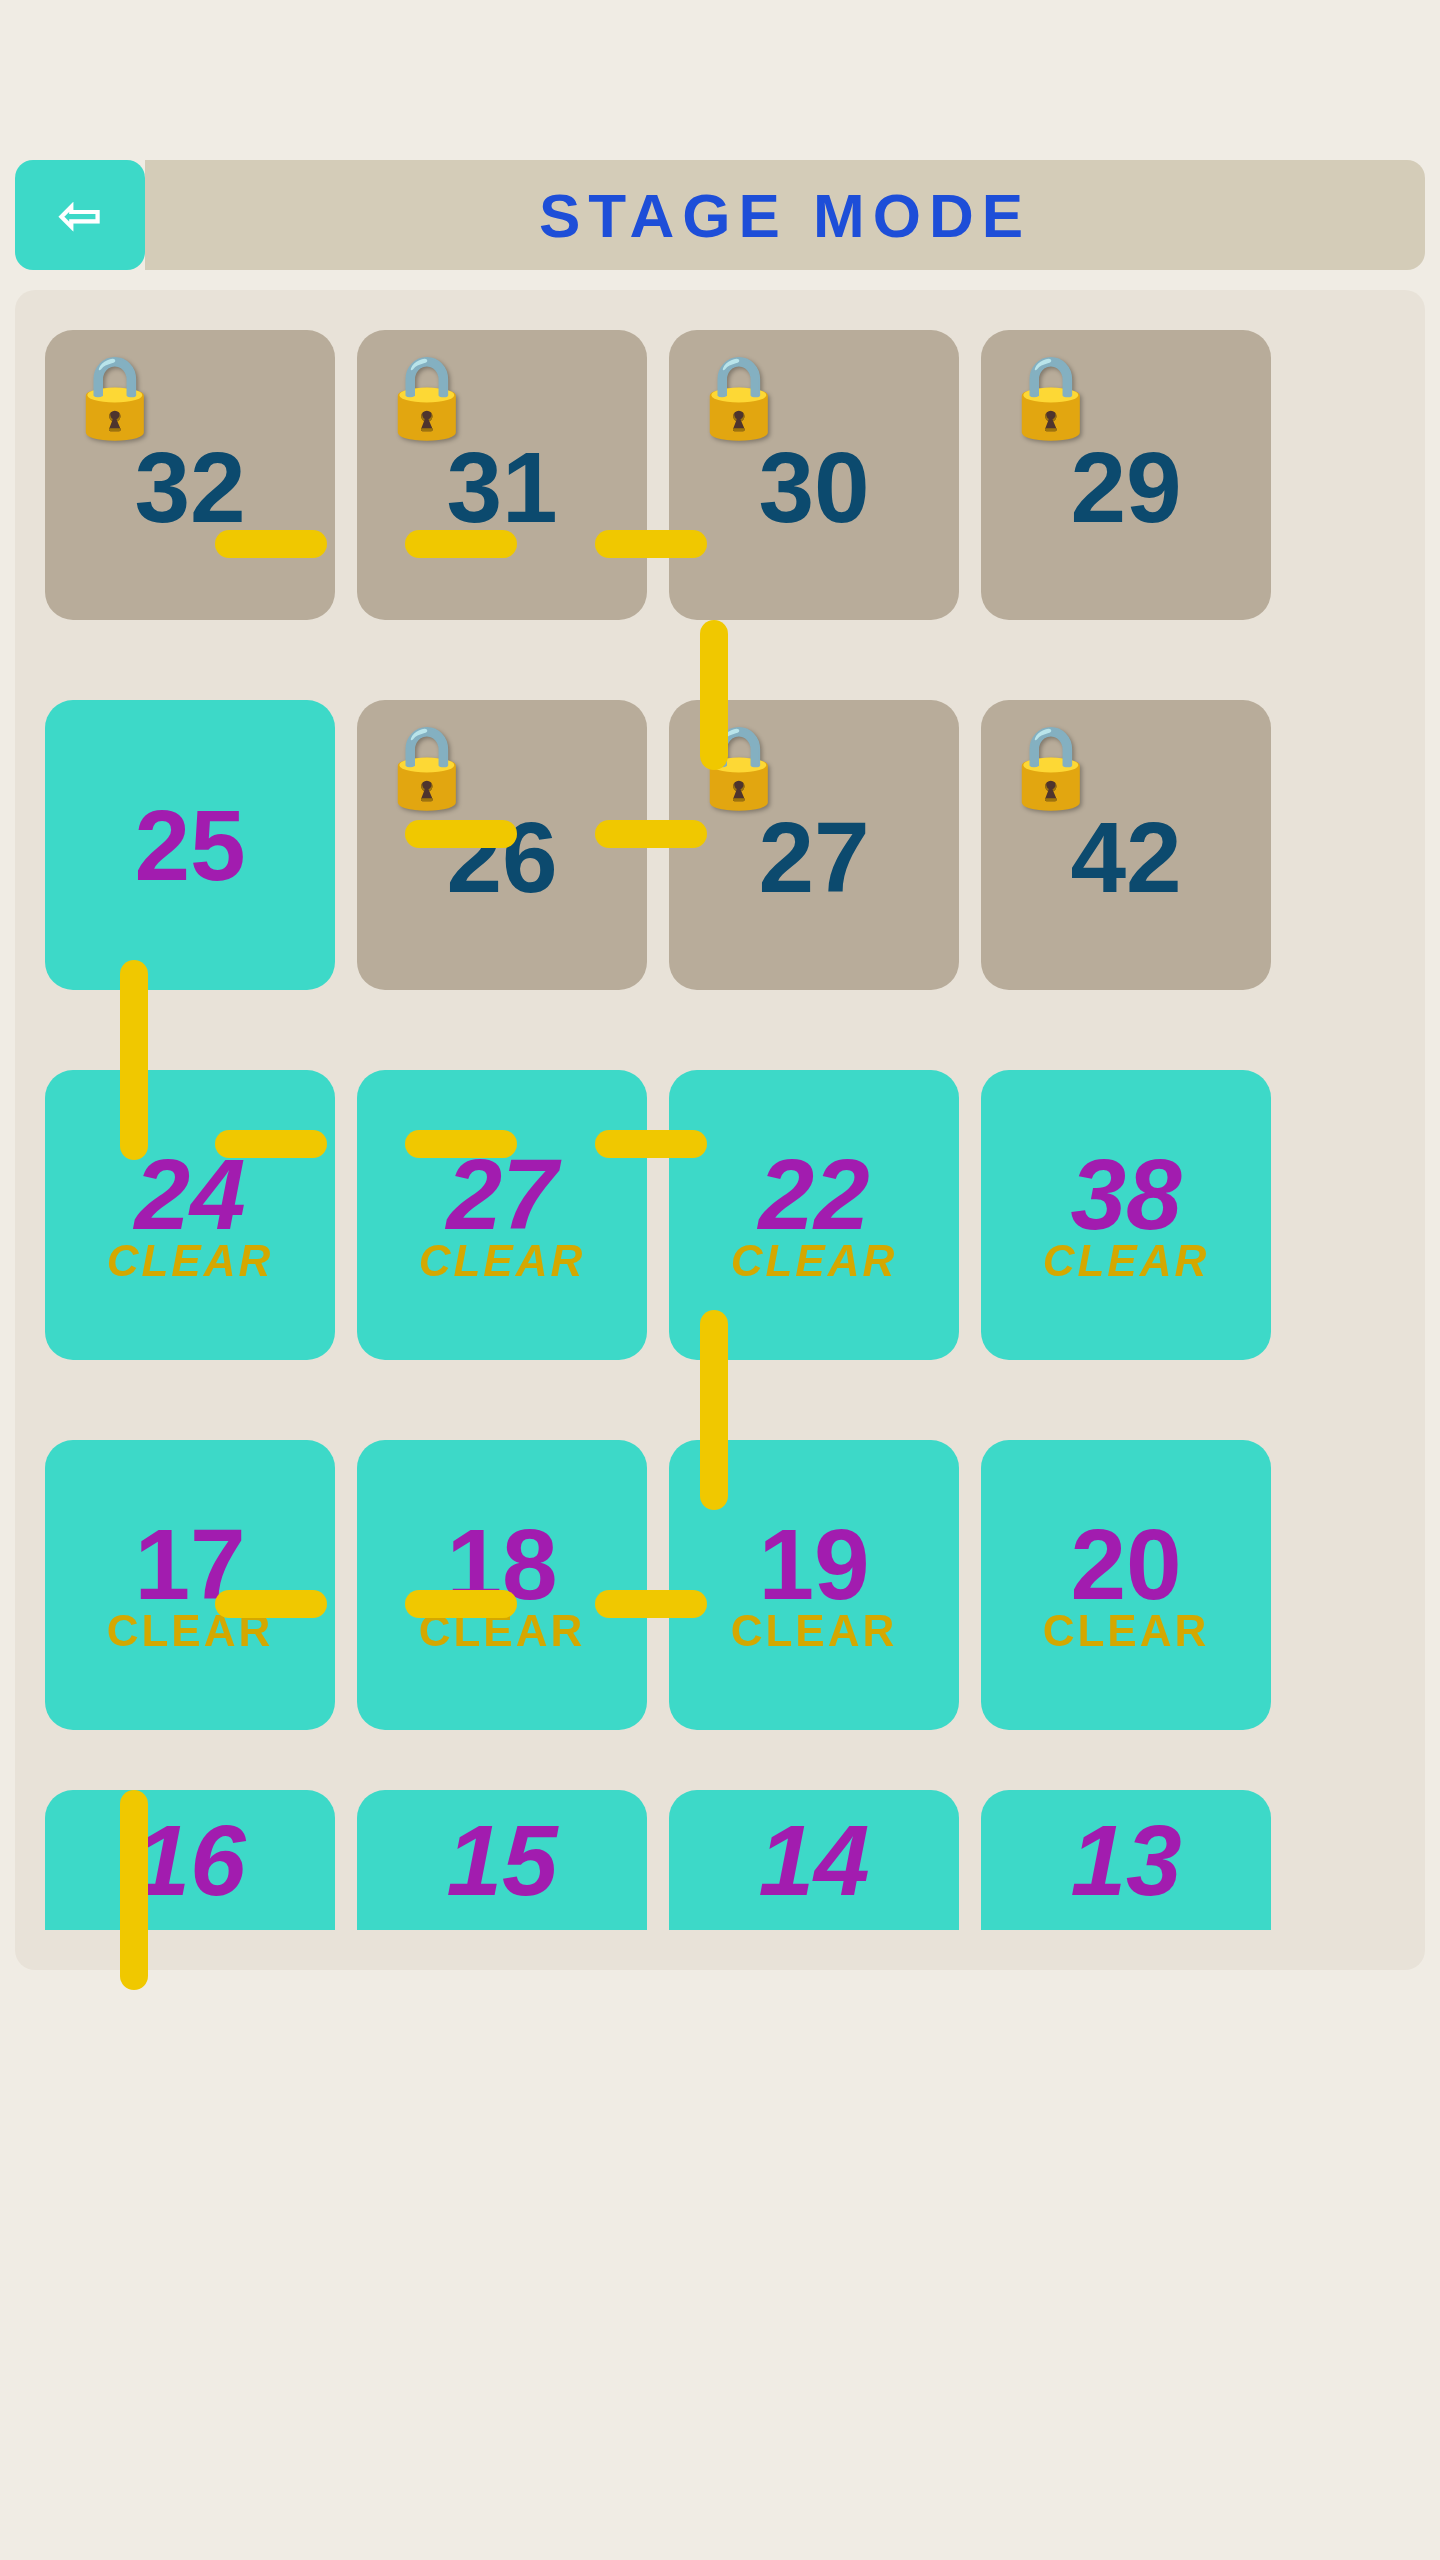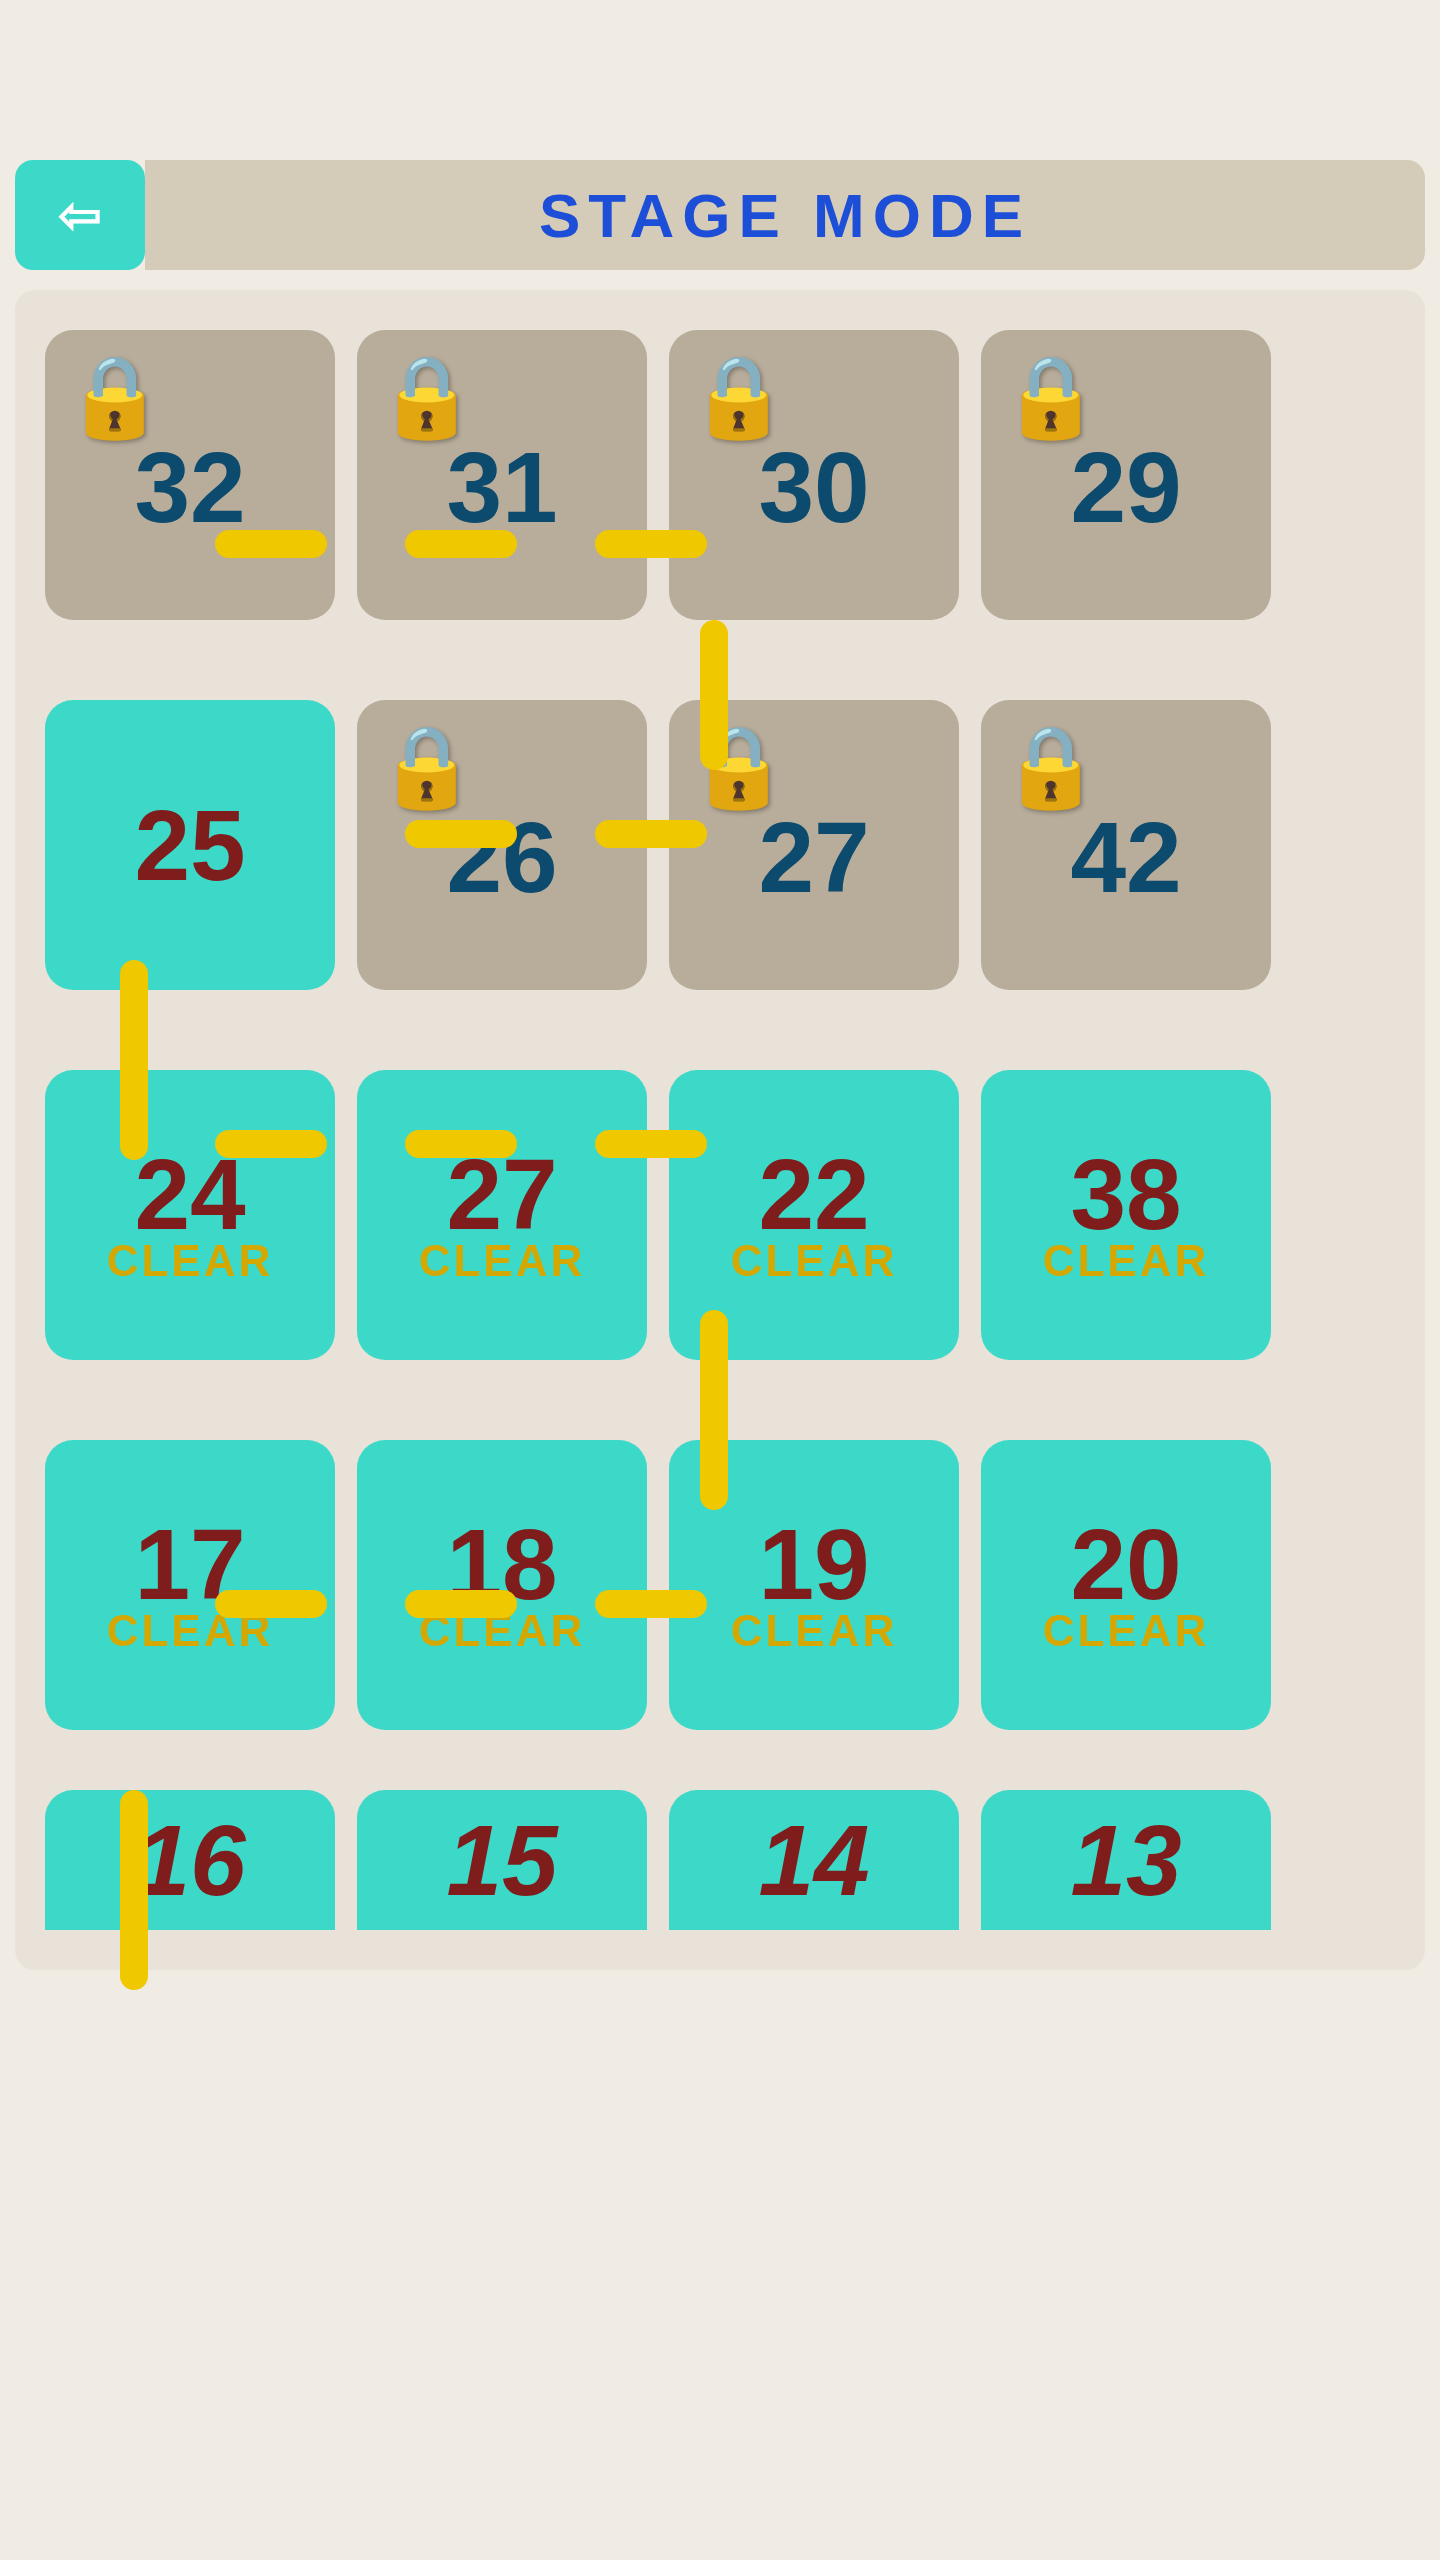--- a/index.html
+++ b/index.html
@@ -90,21 +90,21 @@
       background: #3dd9c8;
     }
 
     .stage-cell.available {
       background: #3dd9c8;
     }
 
     .stage-number {
       font-size: 100px;
       font-weight: bold;
-      color: #7f1d1d;
+      color: #a21caf;
       line-height: 1;
     }
 
     .stage-number.locked-num {
       color: #0c4a6e;
       font-size: 100px;
       margin-top: 23px;
     }
 
     .clear-label {
@@ -191,21 +191,21 @@
       <span class="lock-icon">🔒</span>
       <span class="stage-number locked-num">27</span>
     </div>
 
     <div class="stage-cell locked">
       <span class="lock-icon">🔒</span>
       <span class="stage-number locked-num">42</span>
     </div>
   </div>
 
-  <div class="grid-row" style="margin-bottom: 80px;">
+  <div class="grid-row" style="margin-bottom: 80px; font-style: italic;">
 
     <div class="stage-cell cleared">
       <span class="stage-number">24</span>
       <span class="clear-label">CLEAR</span>
     </div>
 
     <div class="stage-cell cleared">
       <span class="stage-number">27</span>
       <span class="clear-label">CLEAR</span>
     </div>

